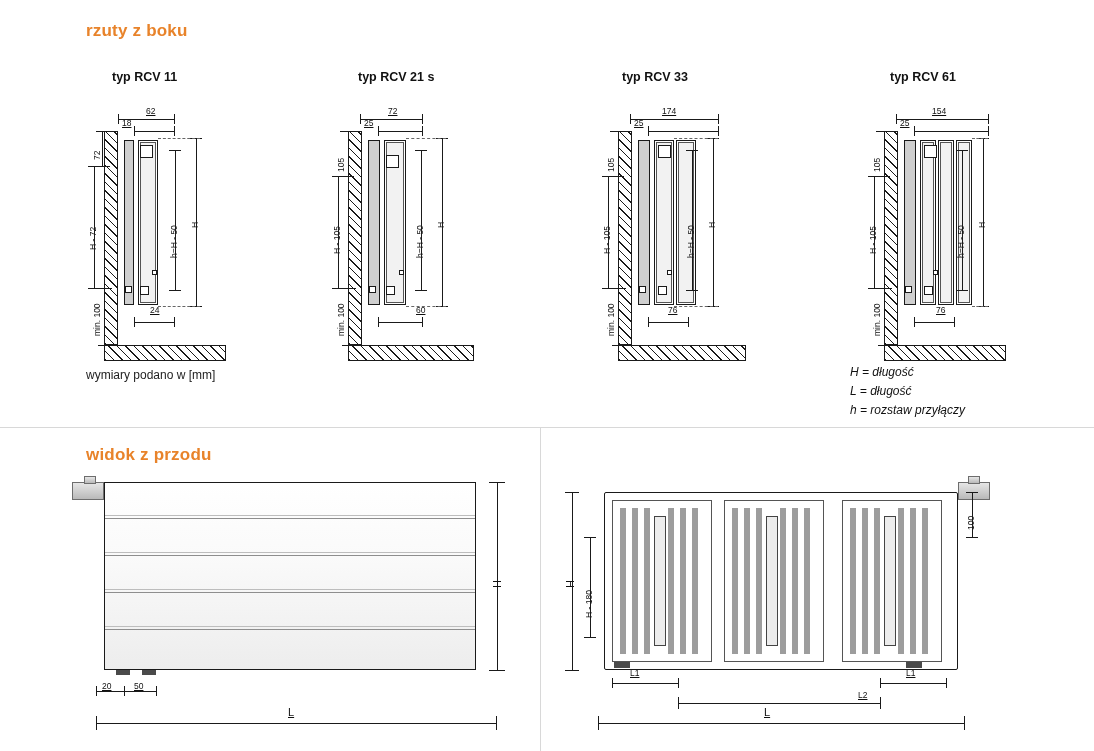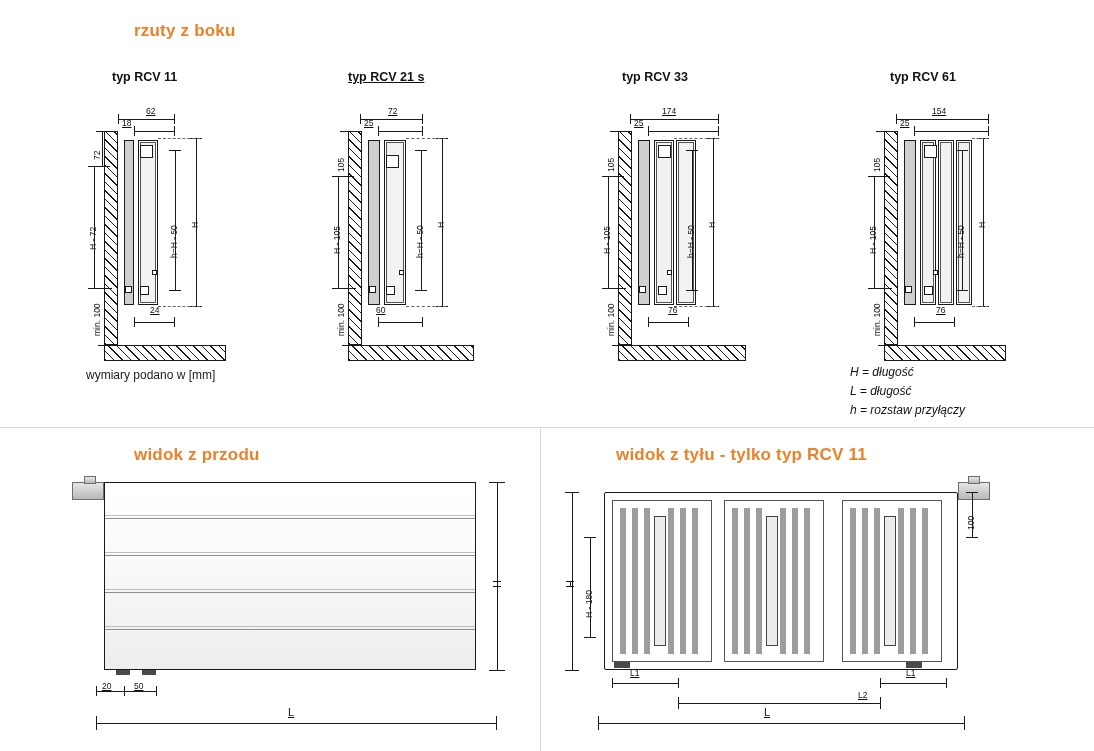--- a/index.html
+++ b/index.html
@@ -12,21 +12,20 @@
     overflow:hidden;
   }
   .page{position:relative;width:1094px;height:751px;}
 
   .section-title{
     position:absolute;
     font-size:17px;
     font-weight:bold;
     color:#E8832A;
     letter-spacing:.2px;
-    margin-left:48px;
   }
   .panel-title{
     position:absolute;
     font-size:12.5px;
     font-weight:bold;
     color:#111;
   }
   .note{
     position:absolute;
     font-size:12px;
@@ -183,21 +182,21 @@
     <div class="hl" style="left:190px;top:306px;width:12px;"></div>
     <div class="dash-h" style="left:158px;top:138px;width:42px;"></div>
     <div class="dash-h" style="left:158px;top:306px;width:42px;"></div>
 
     <div class="dim" style="left:150px;top:305px;">24</div>
     <div class="hl" style="left:134px;top:322px;width:40px;"></div>
     <div class="vl" style="left:134px;top:317px;height:10px;"></div>
     <div class="vl" style="left:174px;top:317px;height:10px;"></div>
   </div>
 
-  <div class="panel-title" style="left:348px;top:70px;text-decoration:underline;">typ RCV 21 s</div>
+  <div class="panel-title" style="left:358px;top:70px;">typ RCV 21 s</div>
 
   <div>
     <div class="dim" style="left:388px;top:106px;">72</div>
     <div class="dim" style="left:364px;top:118px;">25</div>
     <div class="hl" style="left:360px;top:119px;width:62px;"></div>
     <div class="vl" style="left:360px;top:114px;height:10px;"></div>
     <div class="vl" style="left:422px;top:114px;height:10px;"></div>
     <div class="hl" style="left:378px;top:131px;width:44px;"></div>
     <div class="vl" style="left:378px;top:126px;height:10px;"></div>
     <div class="vl" style="left:422px;top:126px;height:10px;"></div>
@@ -234,21 +233,21 @@
     <div class="hl" style="left:415px;top:150px;width:12px;"></div>
     <div class="hl" style="left:415px;top:290px;width:12px;"></div>
 
     <div class="dimv" style="left:436px;top:228px;">H</div>
     <div class="vl" style="left:442px;top:138px;height:168px;"></div>
     <div class="hl" style="left:436px;top:138px;width:12px;"></div>
     <div class="hl" style="left:436px;top:306px;width:12px;"></div>
     <div class="dash-h" style="left:406px;top:138px;width:40px;"></div>
     <div class="dash-h" style="left:406px;top:306px;width:40px;"></div>
 
-    <div class="dim" style="left:376px;top:305px;">60</div>
+    <div class="dim" style="left:416px;top:305px;">60</div>
     <div class="hl" style="left:378px;top:322px;width:44px;"></div>
     <div class="vl" style="left:378px;top:317px;height:10px;"></div>
     <div class="vl" style="left:422px;top:317px;height:10px;"></div>
   </div>
 
   <div class="panel-title" style="left:622px;top:70px;">typ RCV 33</div>
 
   <div>
     <div class="dim" style="left:662px;top:106px;">174</div>
     <div class="dim" style="left:634px;top:118px;">25</div>
@@ -407,21 +406,20 @@
     <div class="vl" style="left:96px;top:686px;height:10px;"></div>
     <div class="vl" style="left:124px;top:686px;height:10px;"></div>
     <div class="vl" style="left:156px;top:686px;height:10px;"></div>
 
     <div class="hl" style="left:96px;top:723px;width:400px;"></div>
     <div class="vl" style="left:96px;top:716px;height:14px;"></div>
     <div class="vl" style="left:496px;top:716px;height:14px;"></div>
     <div class="dim" style="left:288px;top:706px;font-size:11px;">L</div>
   </div>
 
-  <div class="section-title" style="left:568px;top:445px;">widok z tyłu - tylko typ RCV 11</div>
 
   <div>
 
     <div class="valve" style="left:958px;top:482px;width:32px;height:18px;"></div>
     <div class="valve" style="left:968px;top:476px;width:12px;height:8px;"></div>
 
     <div class="back-shell" style="left:604px;top:492px;width:354px;height:178px;"></div>
 
     <div class="fin" style="left:612px;top:500px;width:100px;height:162px;"></div>
     <div class="fin-dark" style="left:620px;top:508px;width:6px;height:146px;"></div>

